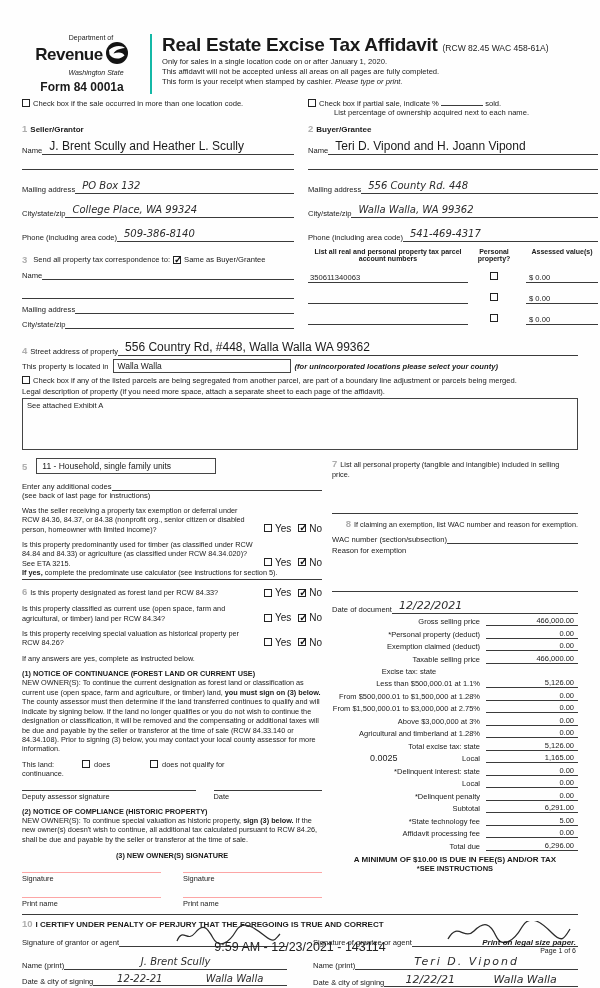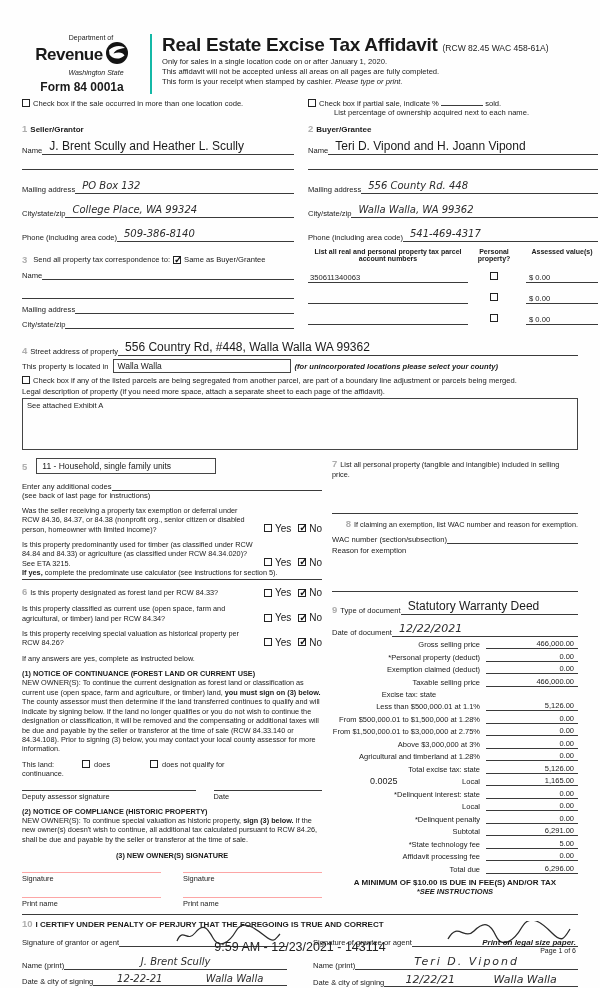--- a/index.html
+++ b/index.html
@@ -63,21 +63,21 @@
   .sig2 { display:flex; gap:22px; margin-top:12px; }
   .sig2 > div { flex:1; border-top:1px solid #fca5a5; font-size:7.4px; padding-top:1px; }
   .hr-right { border-top:1px solid #3a3a3a; margin-top:4px; }
   
   .mrow { display:flex; align-items:flex-end; font-size:7.5px; margin-top:2.5px; }
   .mlabel { flex:1; text-align:right; white-space:nowrap; }
   .mval { width:92px; border-bottom:1px solid #3a3a3a; text-align:right; padding:0 4px 0 0; margin-left:6px; min-height:9px; }
   .mprefix { font-size:9px; padding-left:38px; }
   .excise-hd { font-size:7.5px; text-align:center; margin:3px 92px 0 0; }
   .minimum { font-size:8px; font-weight:bold; text-align:center; margin-top:4px; }
-  .seeinstr { font-size:7.5px; font-weight:bold; text-align:center;font-style:italic; }
+  .seeinstr { font-size:7.5px; font-weight:bold; text-align:center; }
   
   .certify { border-top:1px solid #3a3a3a; margin-top:6px; padding-top:3px; }
   .cert-title { font-size:8px; font-weight:bold; }
   .cert-cols { display:flex; gap:26px; margin-top:2px; }
   .cert-cols > div { flex:1; }
   .sigline { position:relative; }
   .scribble { position:absolute; right:4px; bottom:-2px; }
   .bottom-block { position:absolute; left:0; right:0; bottom:34px; }
   .stamp { text-align:center; font-size:12.5px; color:#222; }
   .print-note { position:absolute; right:24px; top:-2px; text-align:right; }
@@ -338,24 +338,20 @@
 
       <div class="q" style="margin-top:4px;text-align:right;"><span class="sec">8</span><span>If claiming an exemption, list WAC number and reason for exemption.</span></div>
       <div class="fl" style="margin-top:3px;">
         <span class="lbl">WAC number (section/subsection)</span>
         <span class="line"></span>
       </div>
       <div class="lbl" style="margin-top:2px;">Reason for exemption</div>
       <div style="height:32px;"></div>
       <div class="hr-right"></div>
 
-      <div class="fl" style="margin-top:4px;">
-        <span class="lbl"><span class="sec">9</span><span>Type of document</span></span>
-        <span class="line"><span class="typed">Statutory Warranty Deed</span></span>
-      </div>
       <div class="fl" style="margin-top:3px;">
         <span class="lbl">Date of document</span>
         <span class="line"><span class="hw" style="font-size:11px;">12/22/2021</span></span>
       </div>
 
       <div class="mrow">
           <span class="mlabel">Gross selling price</span>
           <span class="mval">466,000.00</span>
         </div>
       <div class="mrow">

